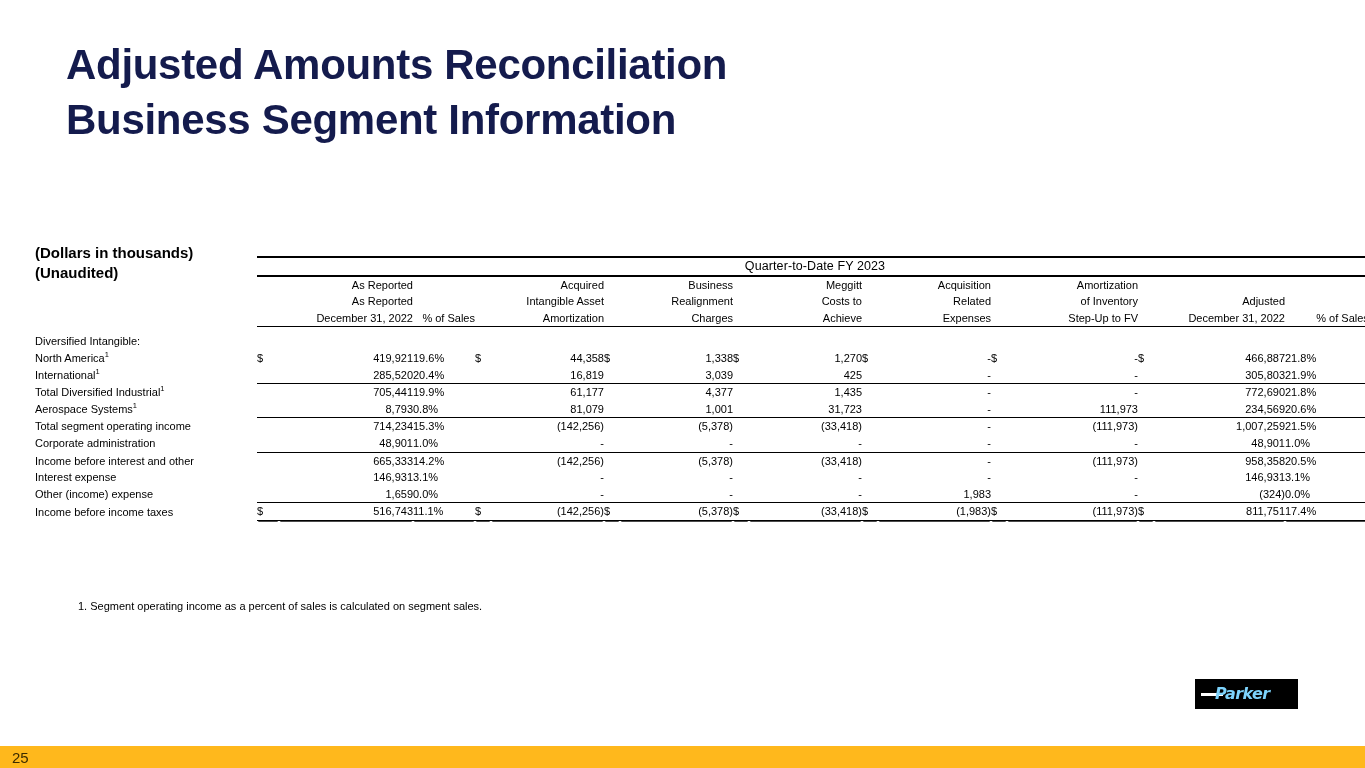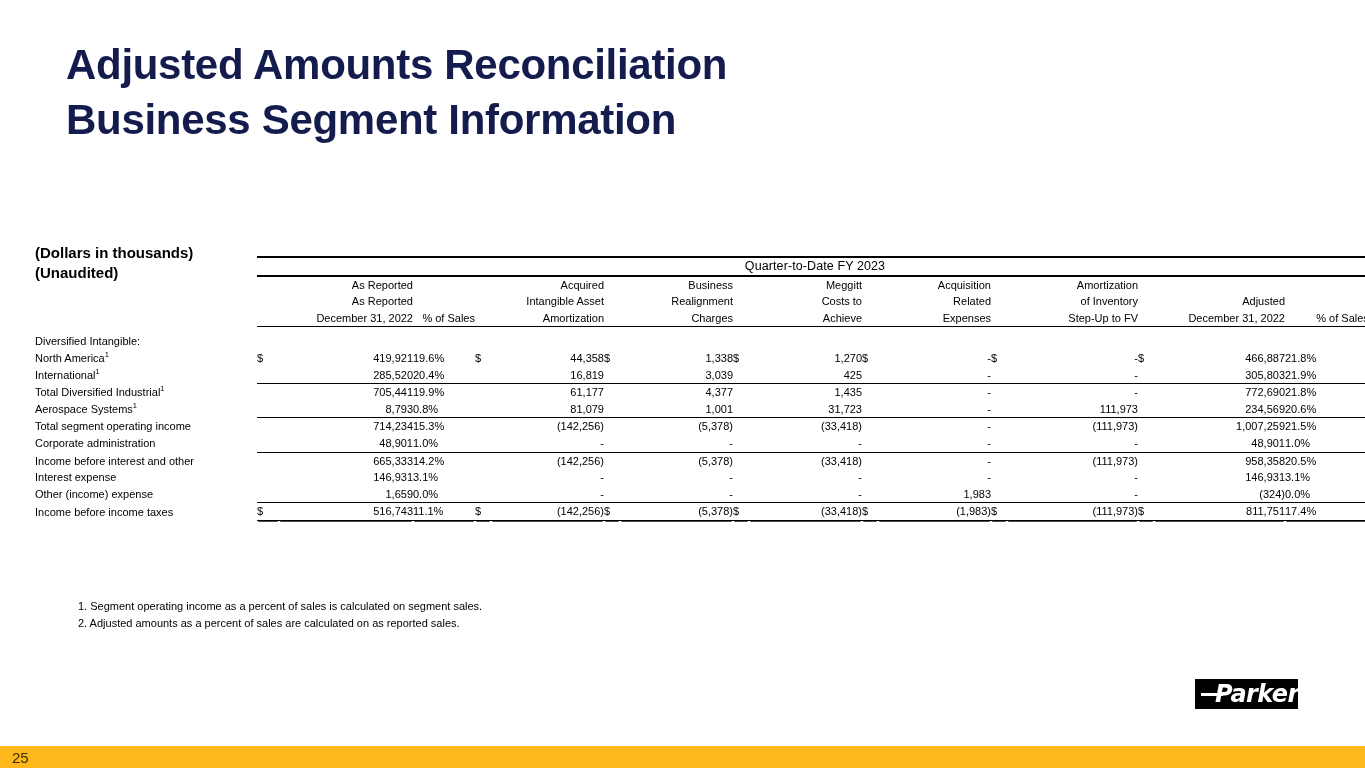--- a/index.html
+++ b/index.html
@@ -134,23 +134,23 @@
     width: 103px;
     height: 30px;
     background: #000;
     overflow: hidden;
   }
   .logo-text {
     position: absolute;
     left: 20px;
     top: 50%;
     transform: translateY(-50%);
-    color: #ffffff;
+    color: #7dd3fc;
     font-family: "DejaVu Sans", sans-serif;
-    font-size: 24px;
+    font-size: 16px;
     font-weight: bold;
     font-style: italic;
     letter-spacing: -0.6px;
     line-height: 1;
   }
   .logo-dash {
     position: absolute;
     left: 6px;
     top: 50%;
     margin-top: -1.5px;
@@ -472,21 +472,20 @@
     <td class="cur b dbl">$</td>
     <td class="num b dbl">811,751</td>
     <td class="pct b dbl">17.4%</td>
   </tr>
 </tbody>
     </table>
 </div>
 
 <div class="footnotes">
   <div>1. Segment operating income as a percent of sales is calculated on segment sales.</div>
-  <div>2. Adjusted amounts as a percent of sales are calculated on as reported sales.</div>
 </div>
 
 <div class="logo">
   <span class="logo-dash"></span>
   <span class="logo-text">Parker</span>
 </div>
 
 <div class="footer-bar">
   <span class="page-num">25</span>
 </div>

